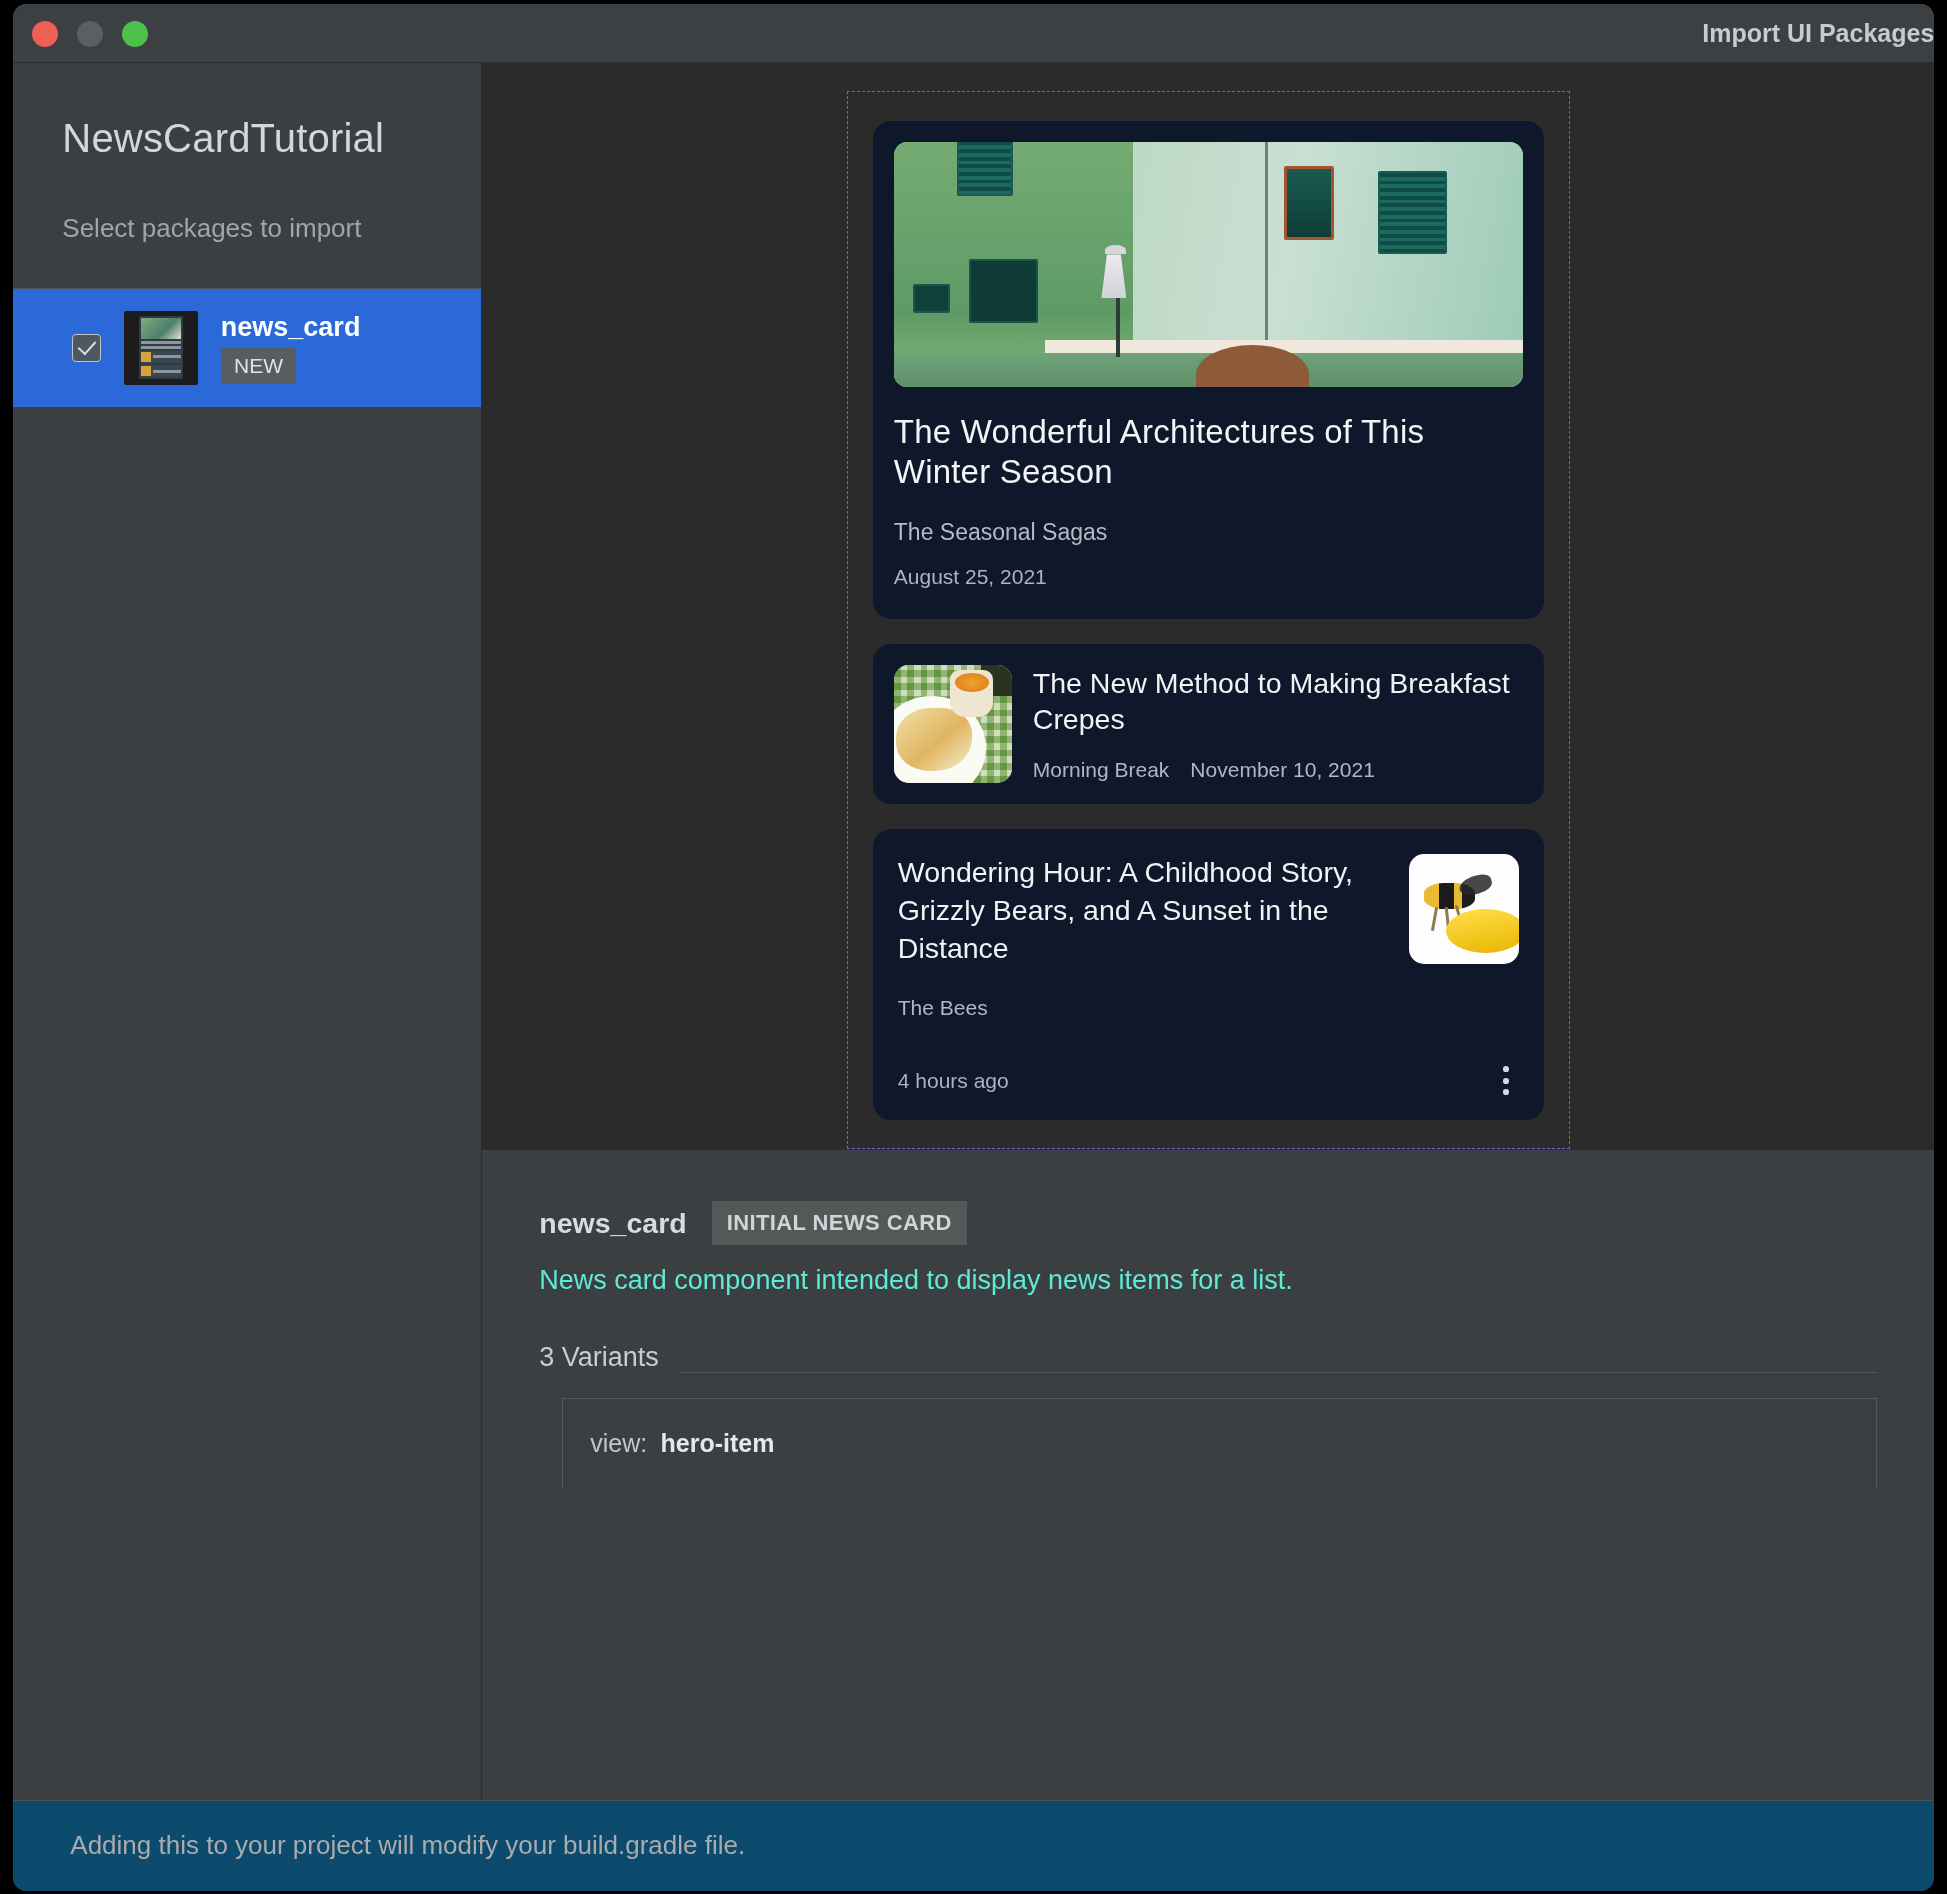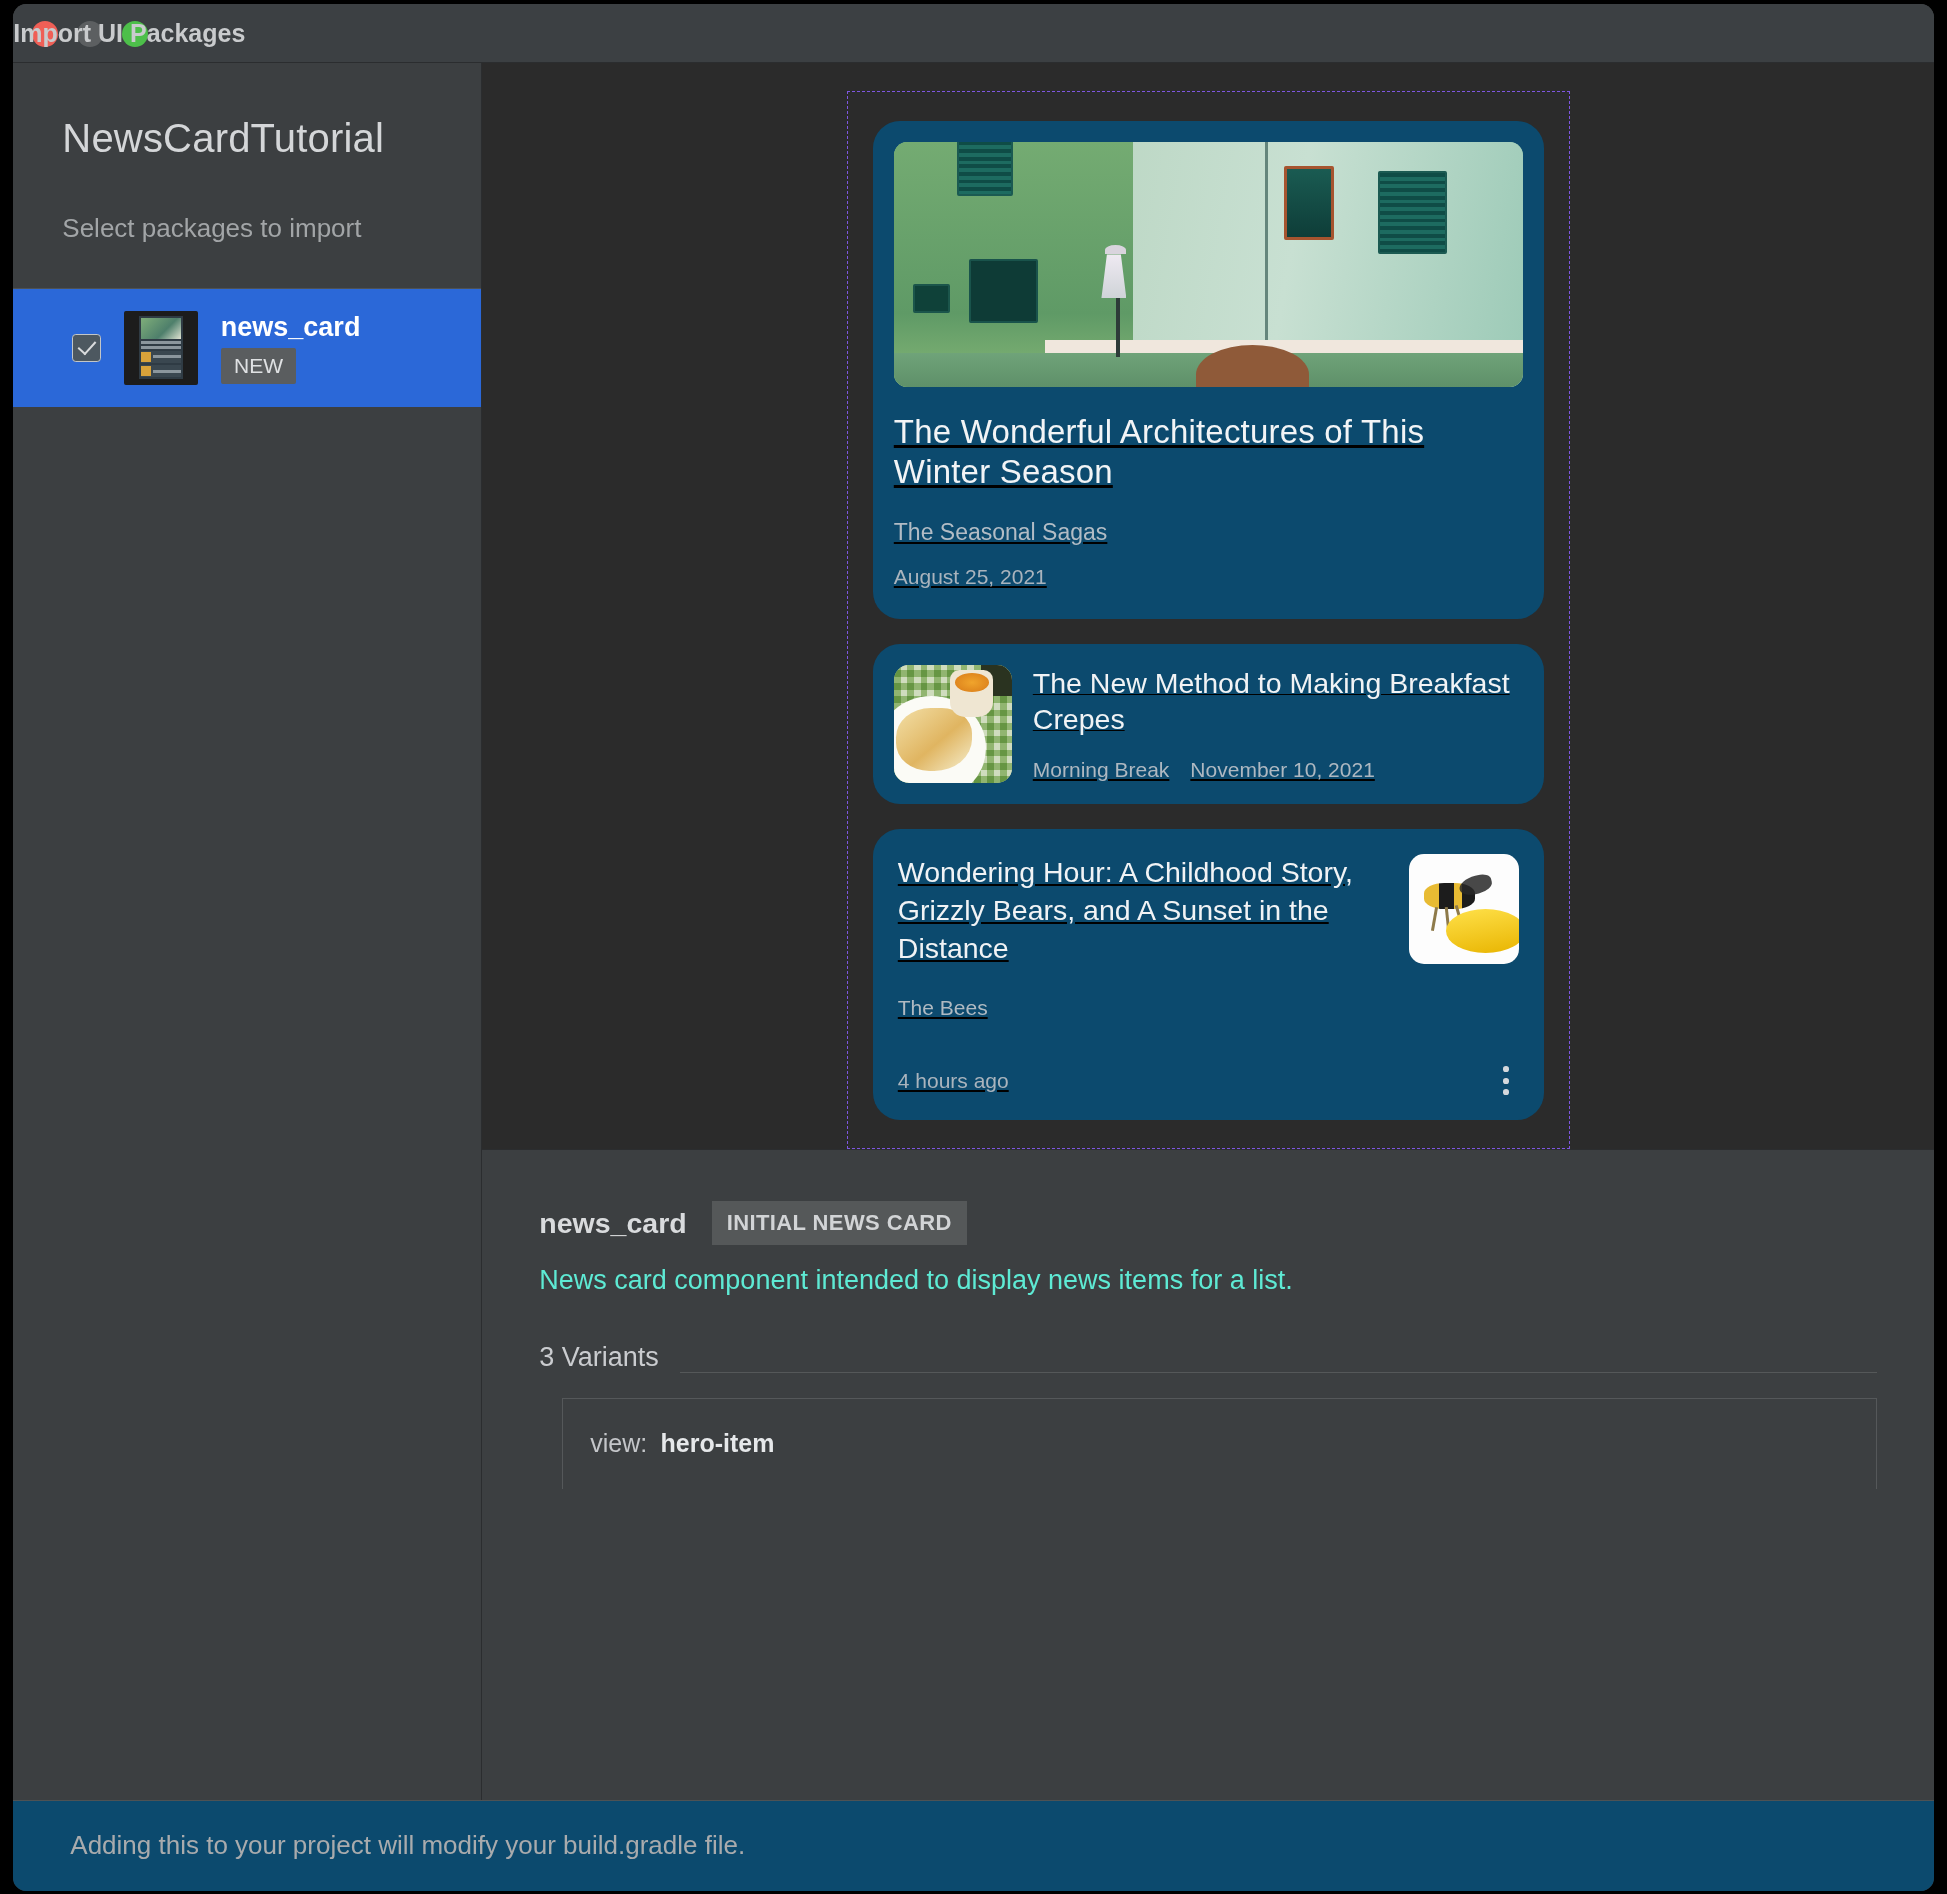--- a/index.html
+++ b/index.html
@@ -40,21 +40,21 @@
     left: 19px;
   }
   .dot { width: 26px; height: 26px; border-radius: 50%; }
   .dot.red    { background: #ef5f56; }
   .dot.yellow { background: #5c5f61; }
   .dot.green  { background: #4dbf4a; }
   #window-title {
     position: absolute;
     left: 0; right: 0; top: 0;
     line-height: 59px;
-    text-align: left;
+    text-align: right;
     color: #c9cbcd;
     font-size: 25px;
     font-weight: bold;
   }
 
   
   #body {
     flex: 1 1 auto;
     display: flex;
     min-height: 0;
@@ -182,24 +182,23 @@
   #dashed {
     border: 1.9px dashed #7e56e0;
     width: 723px;
     padding: 28.5px 25px;
     display: flex;
     flex-direction: column;
     gap: 25px;
   }
 
   .card {
-    background: #0c4a6e;
-    border-radius: 27px;
-    overflow: hidden;
-    text-decoration: underline;
+    background: #0f172a;
+    border-radius: 18px;
+    overflow: hidden;
   }
 
   
   #card-hero { padding: 21px 21px 30px 21px; }
   #hero-photo {
     height: 245px;
     border-radius: 13.3px;
     overflow: hidden;
     position: relative;
     background: #7fb39a;

